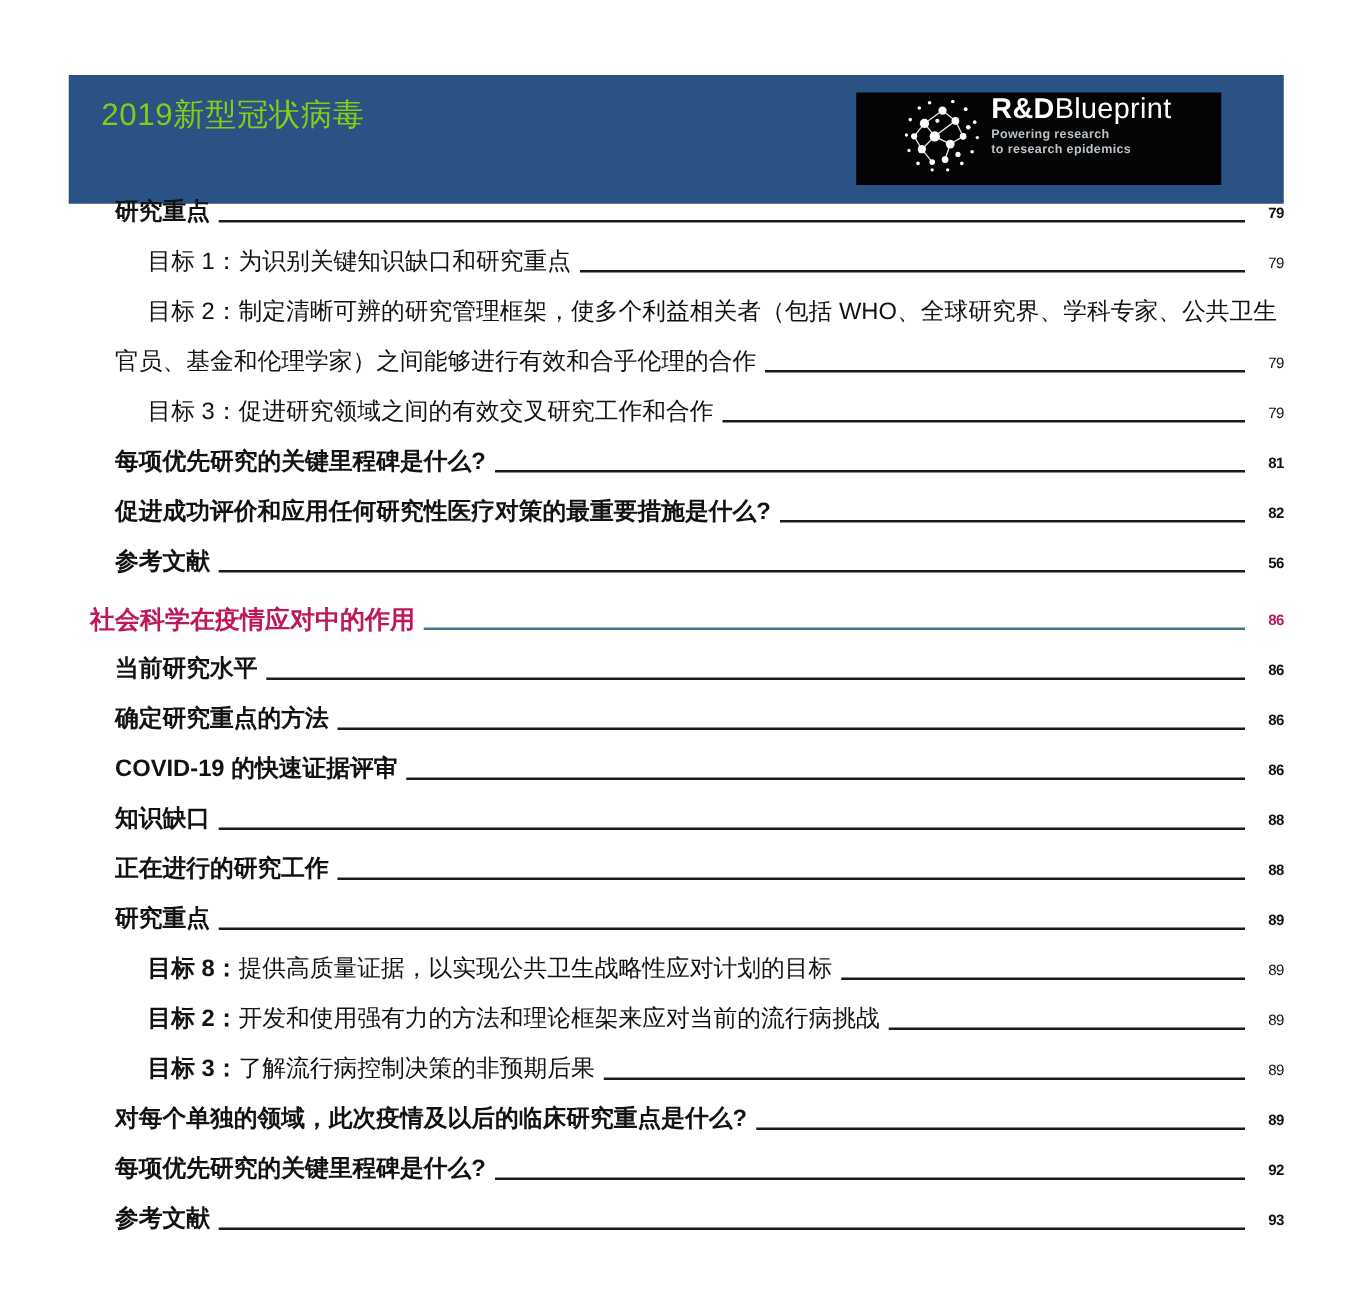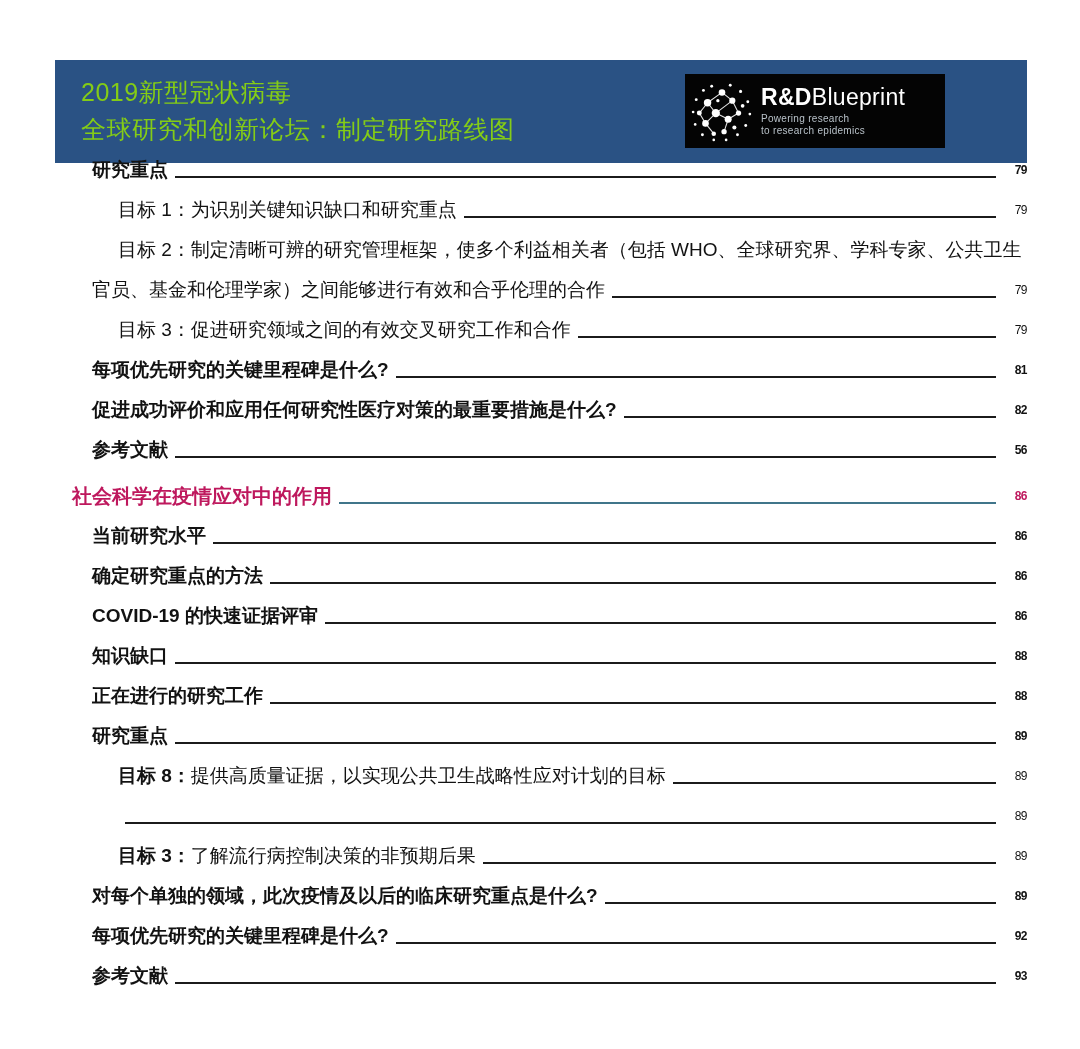--- a/index.html
+++ b/index.html
@@ -12,27 +12,27 @@
   .header-bar{
     position:absolute;left:55px;top:60px;width:972px;height:103px;
     background:#2a5284;
   }
   .header-text{
     position:absolute;left:26px;top:14px;color:#84cc16;
     font-size:25px;line-height:37px;letter-spacing:.5px;font-weight:500;
   }
   .logo-box{
     position:absolute;left:630px;top:14px;width:260px;height:74px;
-    background:#040404;display:flex;align-items:center;
+    background:#040404;display:flex;padding-left:32px;
   }
   .logo-sphere{width:66px;height:66px;margin-left:4px;flex:none;}
   .logo-textblock{margin-left:6px;}
   .logo-brand{color:#ffffff;font-size:23px;line-height:25px;letter-spacing:.3px;}
   .logo-brand .b{font-weight:bold;}
-  .logo-tagline{color:#b9c2c9;font-size:10px;line-height:12px;margin-top:3px;letter-spacing:.3px;}
+  .logo-tagline{color:#b9c2c9;font-size:10px;line-height:12px;margin-top:3px;letter-spacing:.3px;font-weight:bold;}
   
   .toc{position:absolute;left:55px;top:142px;width:972px;}
   .toc-row{
     display:flex;align-items:flex-end;height:40px;
     font-size:19px;color:#121212;
   }
   .toc-row.wrap-first{height:40px;}
   .toc-row.section{height:46px;font-size:20px;font-weight:bold;color:#be185d;}
   .txt{white-space:nowrap;line-height:22px;padding-bottom:1px;}
   .bold{font-weight:bold;}
@@ -50,21 +50,20 @@
   .lv2{padding-left:37px;}
   .lv3{padding-left:63px;}
   .lv2c{padding-left:37px;} 
 </style>
 </head>
 <body>
 
 <div class="header-bar">
   <div class="header-text">
     <div>2019新型冠状病毒</div>
-    <div>全球研究和创新论坛：制定研究路线图</div>
   </div>
   <div class="logo-box">
     <svg class="logo-sphere" viewBox="0 0 64 64">
       <g stroke="#ffffff" stroke-width="1" opacity="0.9">
         <line x1="32" y1="14" x2="18" y2="24"></line>
           <line x1="32" y1="14" x2="42" y2="22"></line>
         <line x1="18" y1="24" x2="26" y2="34"></line>
           <line x1="42" y1="22" x2="26" y2="34"></line>
         <line x1="26" y1="34" x2="16" y2="44"></line>
           <line x1="26" y1="34" x2="38" y2="40"></line>
@@ -188,20 +187,21 @@
       <span class="txt"><span>研究重点</span></span>
       <span class="leader"></span>
       <span class="pagenum">89</span>
     </div>
     <div class="toc-row lv3">
       <span class="txt"><span class="bold">目标 8：</span><span>提供高质量证据，以实现公共卫生战略性应对计划的目标</span></span>
       <span class="leader"></span>
       <span class="pagenum">89</span>
     </div>
     <div class="toc-row lv3">
+      <span class="txt"><span class="bold">目标 2：</span><span>开发和使用强有力的方法和理论框架来应对当前的流行病挑战</span></span>
       <span class="leader"></span>
       <span class="pagenum">89</span>
     </div>
     <div class="toc-row lv3">
       <span class="txt"><span class="bold">目标 3：</span><span>了解流行病控制决策的非预期后果</span></span>
       <span class="leader"></span>
       <span class="pagenum">89</span>
     </div>
     <div class="toc-row lv2 bold">
       <span class="txt"><span>对每个单独的领域，此次疫情及以后的临床研究重点是什么?</span></span>

